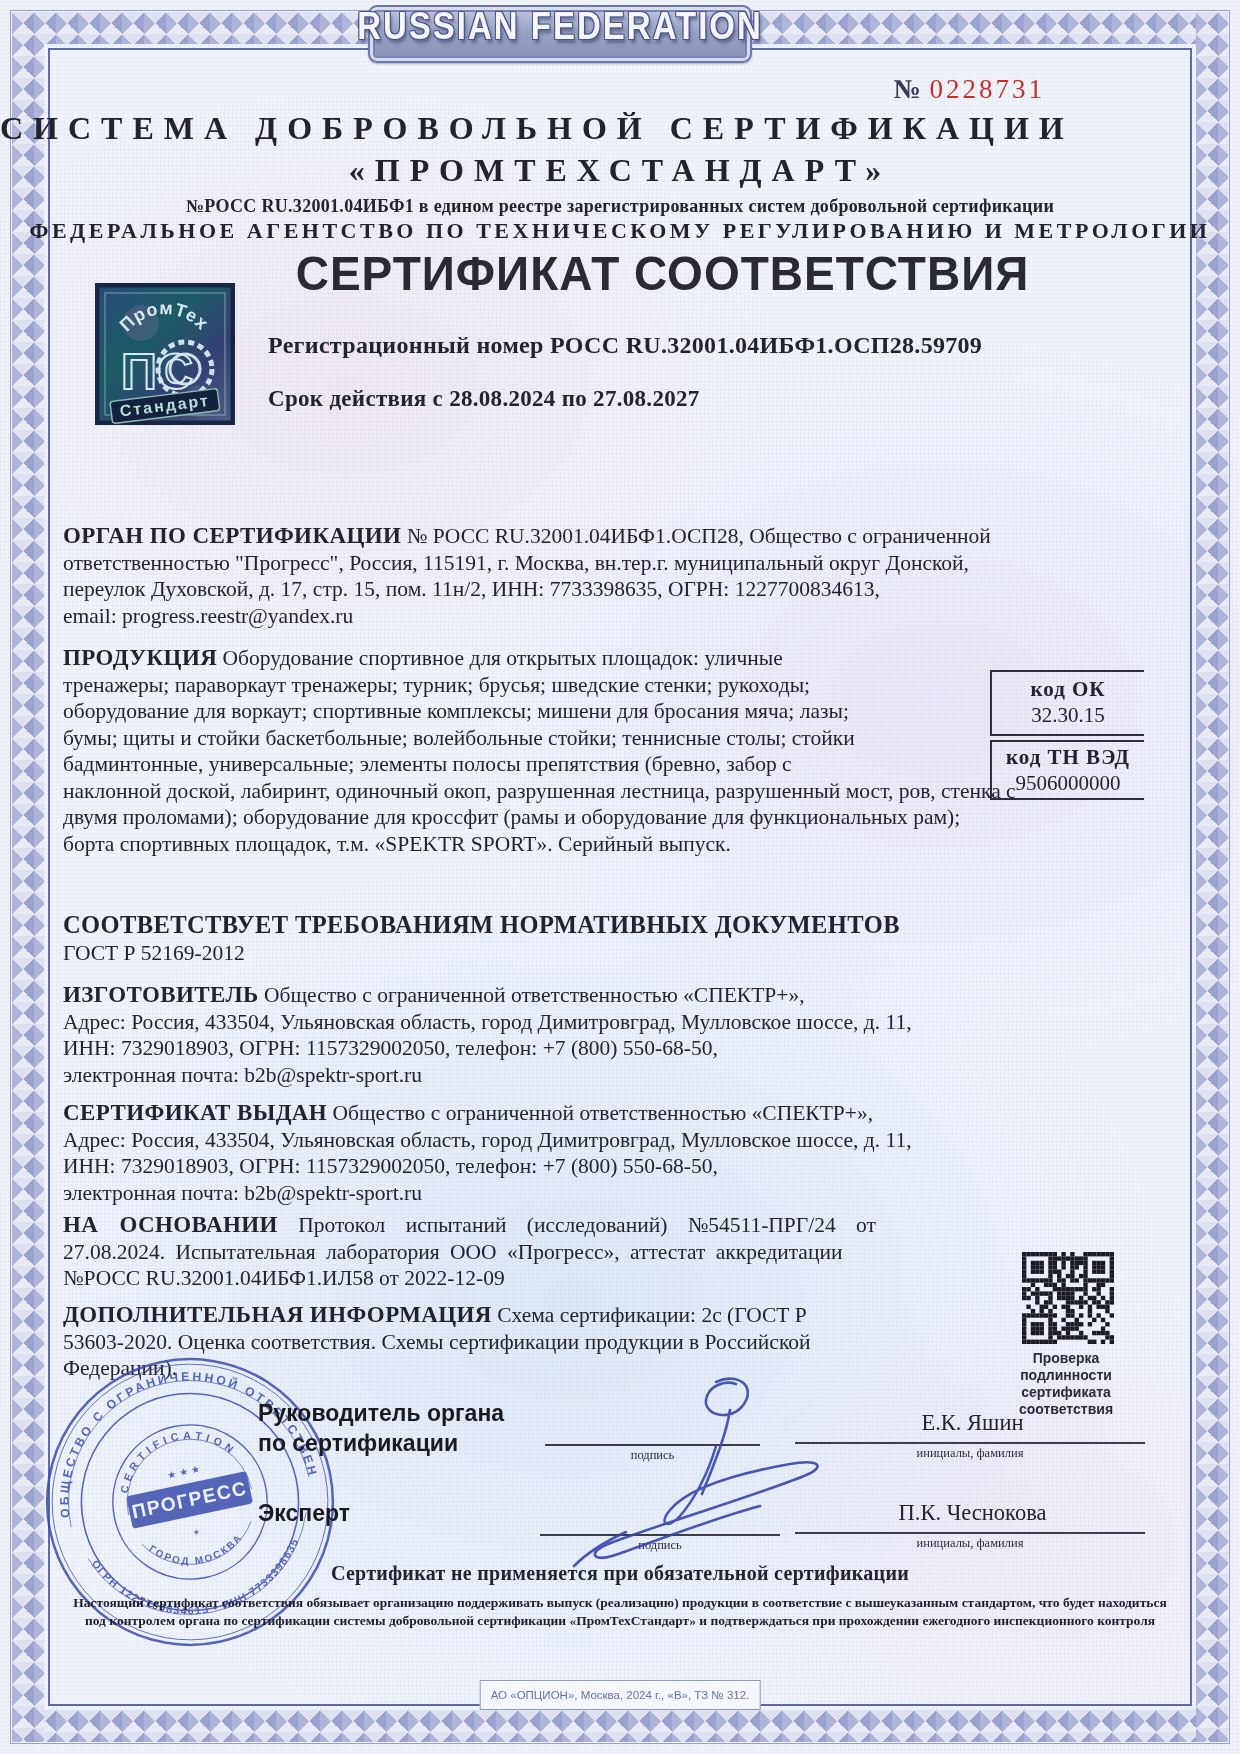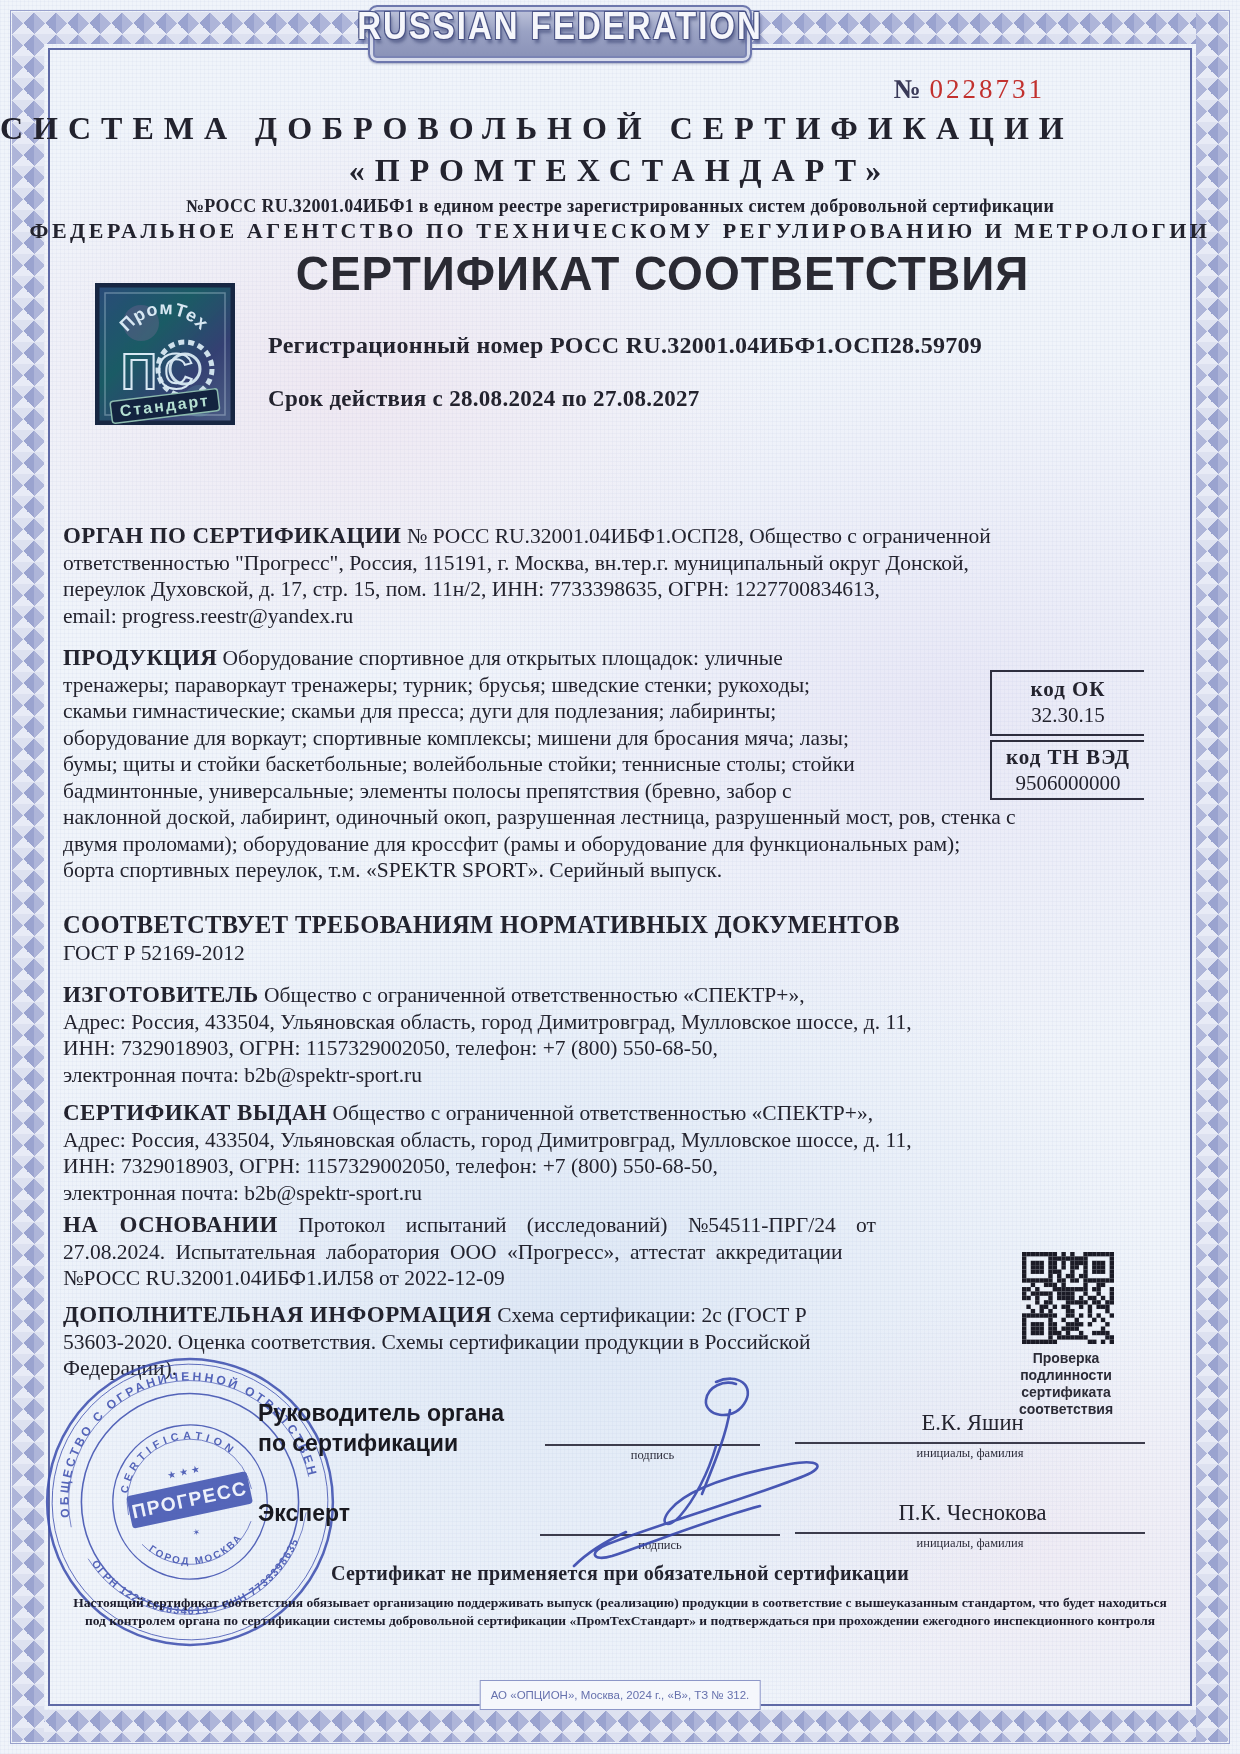--- a/index.html
+++ b/index.html
@@ -151,27 +151,26 @@
     <div class="cv">32.30.15</div>
   </div>
   <div class="abs codebox" style="top:740px;height:56px">
     <div class="cl" style="margin-top:3px">код ТН ВЭД</div>
     <div class="cv">9506000000</div>
   </div>
 
   <div class="abs sec" style="top:645px">
     <div class="line"><span class="sec-label">ПРОДУКЦИЯ</span> <span>Оборудование спортивное для открытых площадок: уличные</span></div>
     <div class="line">тренажеры; параворкаут тренажеры; турник; брусья; шведские стенки; рукоходы;</div>
-    <div class="line">скамьи гимнастические; скамьи для пресса; дуги для подлезания; лабиринты;</div>
     <div class="line">оборудование для воркаут; спортивные комплексы; мишени для бросания мяча; лазы;</div>
     <div class="line">бумы; щиты и стойки баскетбольные; волейбольные стойки; теннисные столы; стойки</div>
     <div class="line">бадминтонные, универсальные; элементы полосы препятствия (бревно, забор с</div>
     <div class="line">наклонной доской, лабиринт, одиночный окоп, разрушенная лестница, разрушенный мост, ров, стенка с</div>
     <div class="line">двумя проломами); оборудование для кроссфит (рамы и оборудование для функциональных рам);</div>
-    <div class="line">борта спортивных переулок, т.м.  «SPEKTR SPORT». Серийный выпуск.</div>
+    <div class="line">борта спортивных площадок, т.м.  «SPEKTR SPORT». Серийный выпуск.</div>
   </div>
 
   <div class="abs sec" style="top:912px">
     <div class="line"><span class="sec-label big">СООТВЕТСТВУЕТ ТРЕБОВАНИЯМ НОРМАТИВНЫХ ДОКУМЕНТОВ</span></div>
     <div class="line">ГОСТ Р 52169-2012</div>
   </div>
 
   <div class="abs sec" style="top:982px">
     <div class="line"><span class="sec-label">ИЗГОТОВИТЕЛЬ</span> <span>Общество с ограниченной ответственностью «СПЕКТР+»,</span></div>
     <div class="line">Адрес: Россия, 433504, Ульяновская область, город Димитровград, Мулловское шоссе, д. 11,</div>

